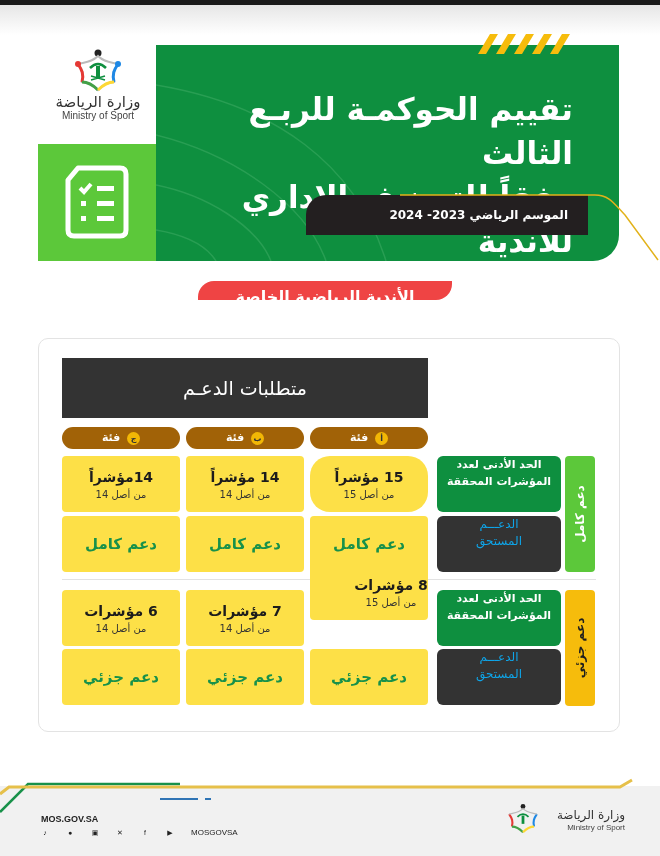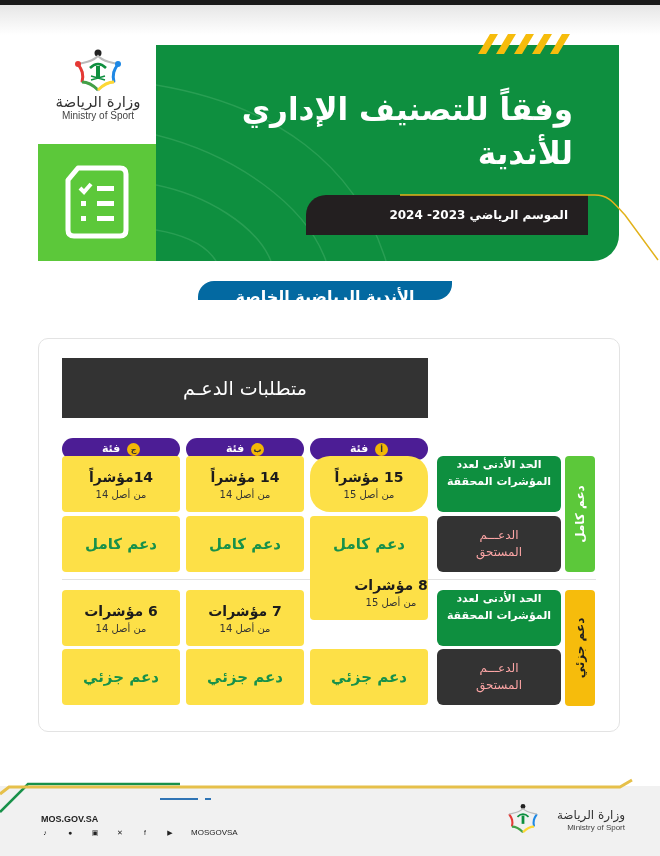--- a/index.html
+++ b/index.html
@@ -34,55 +34,55 @@
     position: absolute; left: 306px; top: 195px; width: 282px; height: 40px;
     background: #231f20; border-top-left-radius: 20px; color: #fff; font-weight: bold;
     font-size: 12px; line-height: 40px; text-align: right; padding-right: 20px; direction: rtl;
   }
 
   .icon-box { position: absolute; left: 38px; top: 144px; width: 118px; height: 117px; background: #5cc83a; }
   .icon-box svg { position: absolute; left: 26px; top: 20px; }
 
   .pill {
     position: absolute; left: 198px; top: 281px; width: 254px; height: 19px;
-    background: #0369a1; border-top-left-radius: 16px; border-bottom-right-radius: 16px;
+    background: #ef4444; border-top-left-radius: 16px; border-bottom-right-radius: 16px;
     color: #fff; font-weight: bold; font-size: 16px; line-height: 32px; text-align: center; direction: rtl;
   }
 
   
   .card {
     position: absolute; left: 38px; top: 338px; width: 582px; height: 394px;
     border: 1px solid #e3e3e3; border-radius: 10px; background: #fff;
   }
   .req-head {
     position: absolute; left: 62px; top: 358px; width: 366px; height: 60px;
     background: #333333; border-radius: 0; color: #fff; font-size: 19px; text-align: center; line-height: 60px; direction: rtl;
   }
   .cat {
-    position: absolute; top: 438px; width: 118px; height: 22px; background: #4c1d95; border-radius: 11px;
+    position: absolute; top: 427px; width: 118px; height: 22px; background: #a16207; border-radius: 11px;
     color: #fff; font-size: 11px; font-weight: bold; text-align: center; line-height: 22px; direction: rtl;
   }
   .cat .badge {
     display: inline-block; width: 13px; height: 13px; border-radius: 50%; background: #f2b705; color: #333;
     font-size: 8px; line-height: 13px; vertical-align: middle; margin-left: 3px; text-align: center;
   }
   .cell {
     position: absolute; width: 118px; background: #fde047; border-radius: 4px; text-align: center; direction: rtl;
   }
   .cell .big { font-weight: bold; font-size: 14px; color: #1c1c1c; line-height: 18px; margin-top: 12px; }
   .cell .small { font-size: 10px; color: #333; line-height: 14px; margin-top: 2px; }
   .cell .support { font-weight: bold; font-size: 15px; color: #18914a; line-height: 56px; }
 
   .label-green {
     position: absolute; left: 437px; width: 124px; height: 56px; background: #0e8f3f; border-radius: 6px;
     color: #fff; font-weight: bold; font-size: 11px; text-align: center; line-height: 17px; direction: rtl;
   }
   .label-dark {
     position: absolute; left: 437px; width: 124px; height: 56px; background: #333333; border-radius: 6px;
-    color: #fca5a5; font-size: 12px; text-align: center; line-height: 17px; padding-top: 11px; direction: rtl;
+    color: #0ea5e9; font-size: 12px; text-align: center; line-height: 17px; padding-top: 0; direction: rtl;
   }
   .side {
     position: absolute; left: 565px; width: 30px; height: 116px; border-radius: 4px;
     color: #fff; font-weight: bold; font-size: 12px;
     display: flex; align-items: center; justify-content: center;
   }
   .side span { transform: rotate(-90deg); white-space: nowrap; direction: rtl; display: inline-block; }
   .side.green { background: #5cc83a; }
   .side.yellow { background: #f6bc0c; color: #1e1e1e; }
   .divider { position: absolute; left: 62px; top: 579px; width: 534px; height: 1px; background: #e2e2e2; }
@@ -123,20 +123,21 @@
 </div>
 
 <div class="banner">
   <svg class="arcs" width="463" height="216" viewBox="0 0 463 216">
     <path d="M0 40 C120 60 200 120 230 216" stroke="#3aa860" stroke-width="1.5" fill="none" opacity="0.6"></path>
     <path d="M0 90 C80 110 150 160 170 216" stroke="#3aa860" stroke-width="1.5" fill="none" opacity="0.6"></path>
     <path d="M0 140 C50 150 100 180 115 216" stroke="#3aa860" stroke-width="1.5" fill="none" opacity="0.6"></path>
     <path d="M0 185 C30 190 50 200 60 216" stroke="#3aa860" stroke-width="1.5" fill="none" opacity="0.6"></path>
   </svg>
   <div class="title">
+    <div>تقييم الحوكمـة للربـع الثالث</div>
     <div>وفقاً للتصنيف الإداري للأندية</div>
   </div>
 </div>
 <svg class="stripes" style="position:absolute;left:470px;top:34px;" width="104" height="20" viewBox="0 0 104 20">
   <polygon points="8,20 16,20 28,0 20,0" fill="#f6bc0c"></polygon>
   <polygon points="26,20 34,20 46,0 38,0" fill="#f6bc0c"></polygon>
   <polygon points="44,20 52,20 64,0 56,0" fill="#f6bc0c"></polygon>
   <polygon points="62,20 70,20 82,0 74,0" fill="#f6bc0c"></polygon>
   <polygon points="80,20 88,20 100,0 92,0" fill="#f6bc0c"></polygon>
 </svg>

